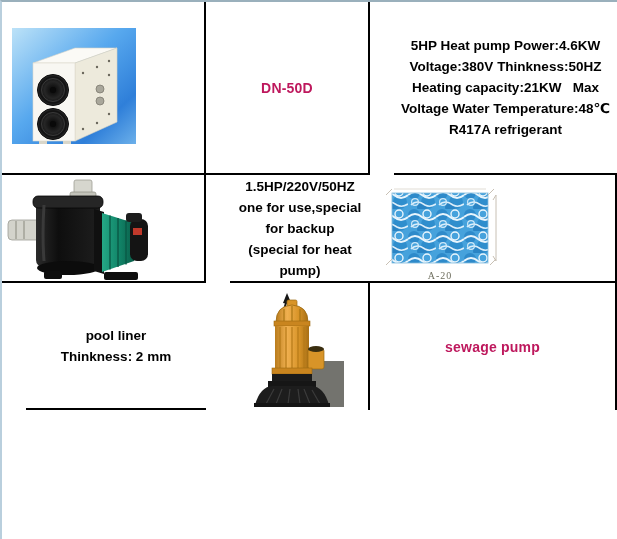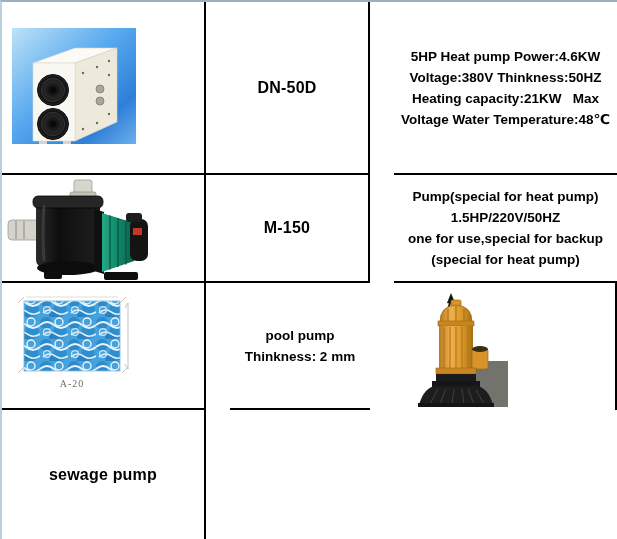--- a/index.html
+++ b/index.html
@@ -12,21 +12,21 @@
   .grid{
     display:grid;
     grid-template-columns:204px 164px 247px;
     grid-template-rows:173px 108px 127px 129px;
     width:615px;height:537px;
   }
   .cell{position:relative;box-sizing:border-box;background:#fff;}
   .br{border-right:2px solid #000;}
   .bb{border-bottom:2px solid #000;}
   .model-cell{display:flex;align-items:center;justify-content:center;}
-  .model-label{font-weight:bold;font-size:16px;color:#000000;letter-spacing:.2px;}
+  .model-label{font-weight:bold;font-size:14px;color:#be185d;letter-spacing:.2px;}
   .desc-cell{display:flex;flex-direction:column;align-items:center;justify-content:center;text-align:center;margin-left:24px;}
   .desc-line{font-weight:bold;font-size:13.5px;line-height:21px;color:#000;white-space:pre-wrap;}
   .photo{position:absolute;display:block;}
   .p-heatpump{left:10px;top:26px;}
   .p-pump{left:4px;top:4px;}
   .p-liner{left:10px;top:12px;}
   .p-sewage{left:36px;top:8px;}
 </style>
 </head>
 <body>
@@ -80,20 +80,21 @@
       </svg>
     </div>
     <div class="cell br bb model-cell">
       <span class="model-label">DN-50D</span>
     </div>
     <div class="cell bb desc-cell">
       <div class="desc-line">5HP Heat pump Power:4.6KW</div>
       <div class="desc-line">Voltage:380V Thinkness:50HZ</div>
       <div class="desc-line">Heating capacity:21KW   Max</div>
       <div class="desc-line">Voltage Water Temperature:48℃</div>
+      <div class="desc-line">R417A refrigerant</div>
     </div>
 
     <div class="cell br bb">
       <svg class="photo p-pump" width="144" height="102" viewBox="0 0 144 102">
         <defs>
           <linearGradient id="teal" x1="0" y1="0" x2="1" y2="0">
             <stop offset="0" stop-color="#25a886"></stop>
             <stop offset="0.5" stop-color="#12876a"></stop>
             <stop offset="1" stop-color="#0a5f4a"></stop>
           </linearGradient>
@@ -124,25 +125,21 @@
         <line x1="120" y1="41.5" x2="120" y2="85.5" stroke="#0a5a46" stroke-width="1.4"></line>
 
         <rect x="124" y="40" width="18" height="42" rx="7" fill="#141414"></rect>
         <rect x="120" y="34" width="16" height="9" rx="3" fill="#1d1d1d"></rect>
         <rect x="127" y="49" width="9" height="7" fill="#c0392b"></rect>
 
         <rect x="38" y="92" width="18" height="8" rx="2" fill="#0e0e0e"></rect>
         <rect x="98" y="93" width="34" height="8" rx="2" fill="#0e0e0e"></rect>
       </svg>
     </div>
-    <div class="cell br bb model-cell">
-      <span class="model-label">M-150</span>
-    </div>
     <div class="cell bb desc-cell">
-      <div class="desc-line">Pump(special for heat pump)</div>
       <div class="desc-line">1.5HP/220V/50HZ</div>
       <div class="desc-line">one for use,special for backup</div>
       <div class="desc-line">(special for heat pump)</div>
     </div>
 
     <div class="cell br bb">
       <svg class="photo p-liner" width="140" height="100" viewBox="0 0 140 100">
         <defs>
           <pattern id="water" width="28" height="22" patternUnits="userSpaceOnUse">
             <rect width="28" height="22" fill="#46a2dc"></rect>
@@ -165,21 +162,21 @@
           <line x1="6" y1="78" x2="12" y2="72"></line>
           <line x1="116" y1="8" x2="116" y2="74"></line>
           <line x1="116" y1="8" x2="113" y2="13"></line>
           <line x1="116" y1="74" x2="113" y2="69"></line>
           <line x1="14" y1="2" x2="106" y2="2" opacity="0.55"></line>
         </g>
         <text x="60" y="92" text-anchor="middle" font-family="Liberation Serif, DejaVu Serif, serif" font-size="10" fill="#6e6e5e" letter-spacing="1">A-20</text>
       </svg>
     </div>
     <div class="cell bb desc-cell">
-      <div class="desc-line">pool pump</div>
+      <div class="desc-line">pool liner</div>
       <div class="desc-line">Thinkness: 2 mm</div>
     </div>
 
     <div class="cell br">
       <svg class="photo p-sewage" width="102" height="118" viewBox="0 0 102 118">
         <defs>
           <linearGradient id="org" x1="0" y1="0" x2="1" y2="0">
             <stop offset="0" stop-color="#b97c1d"></stop>
             <stop offset="0.35" stop-color="#f0b050"></stop>
             <stop offset="0.7" stop-color="#d89428"></stop>

